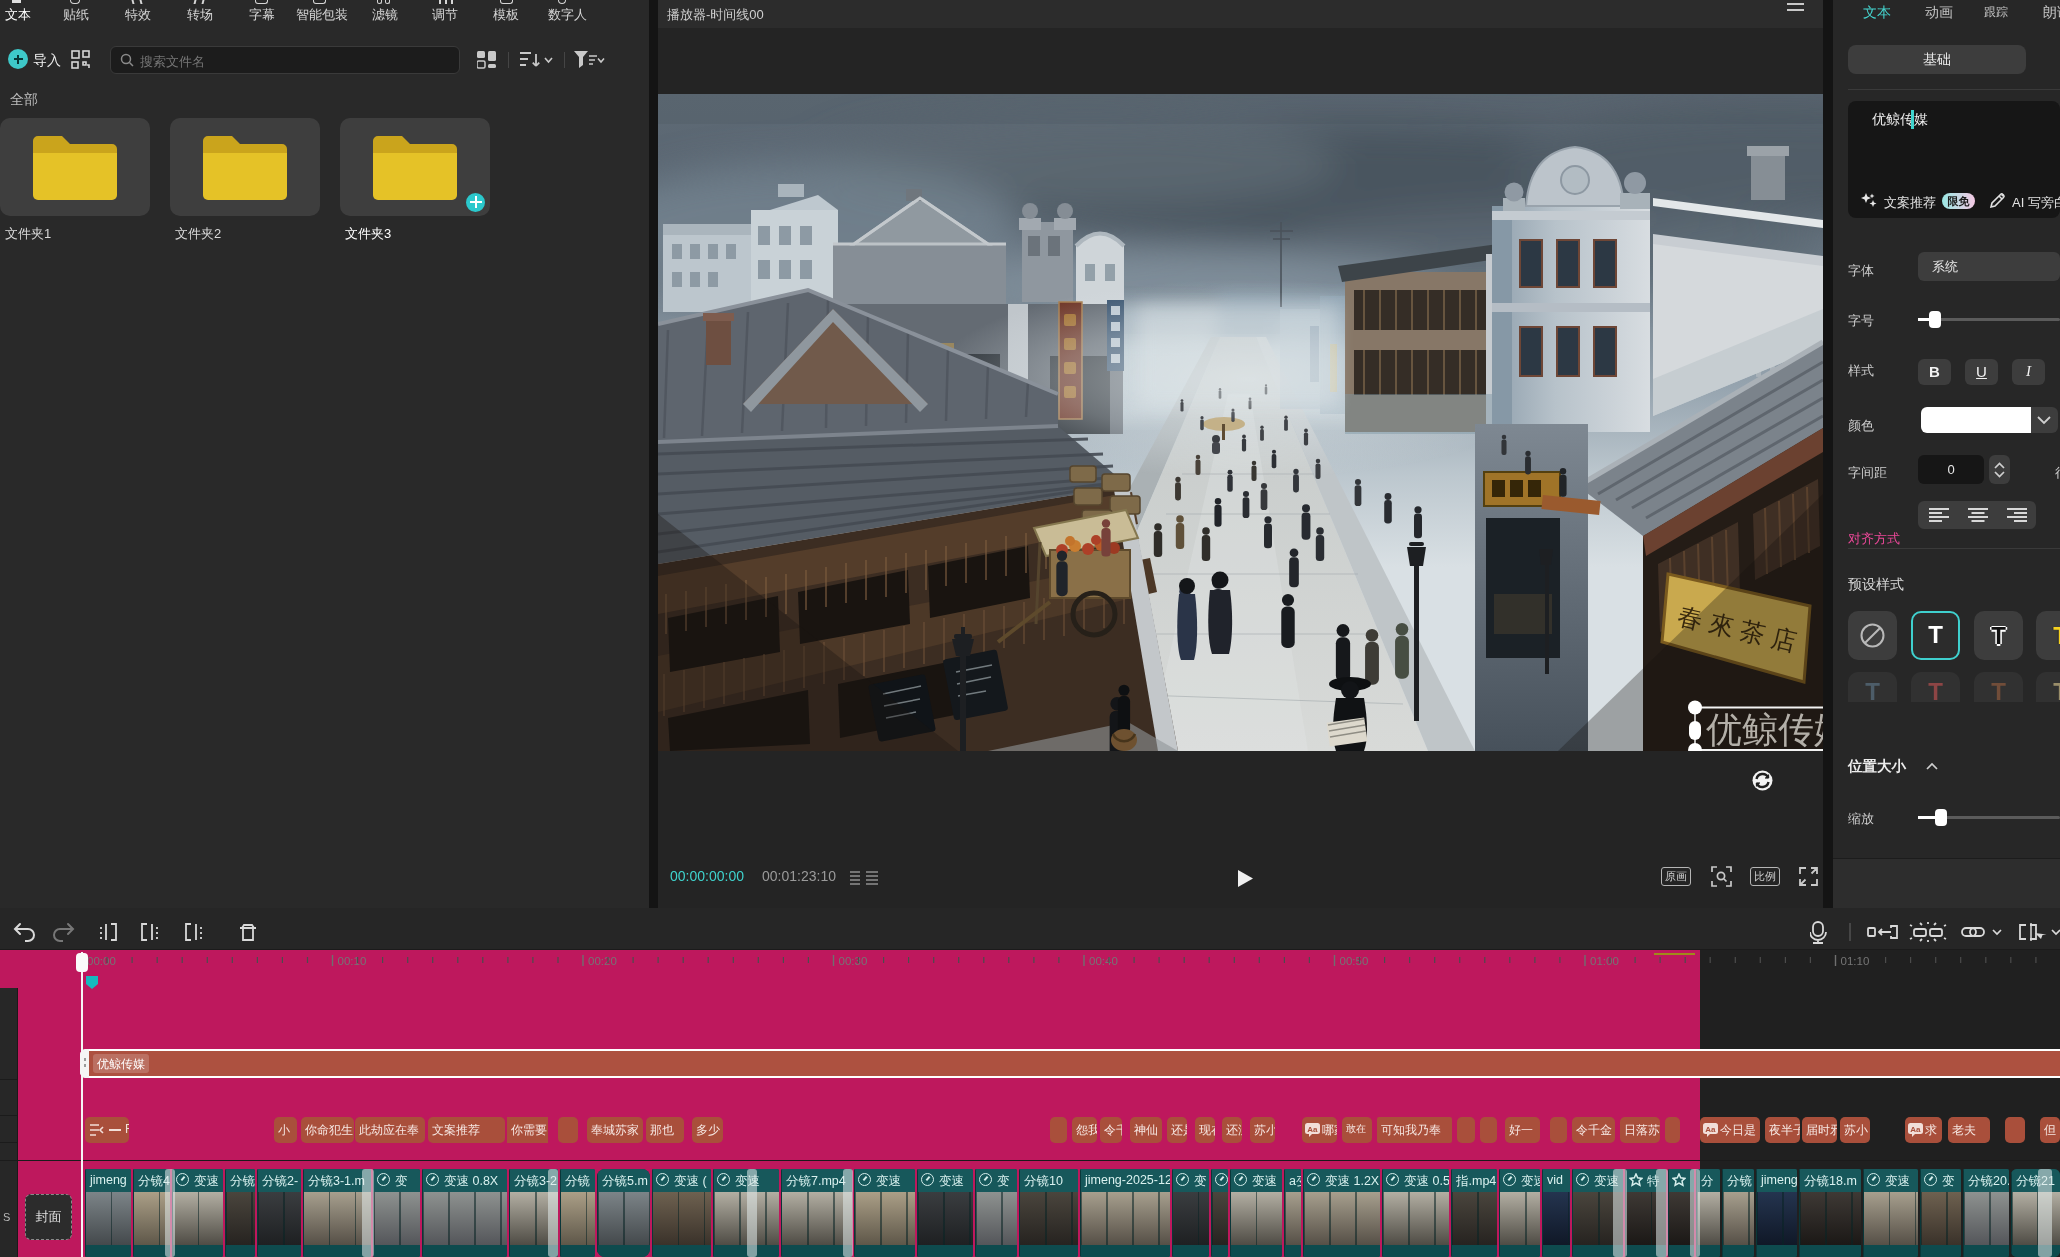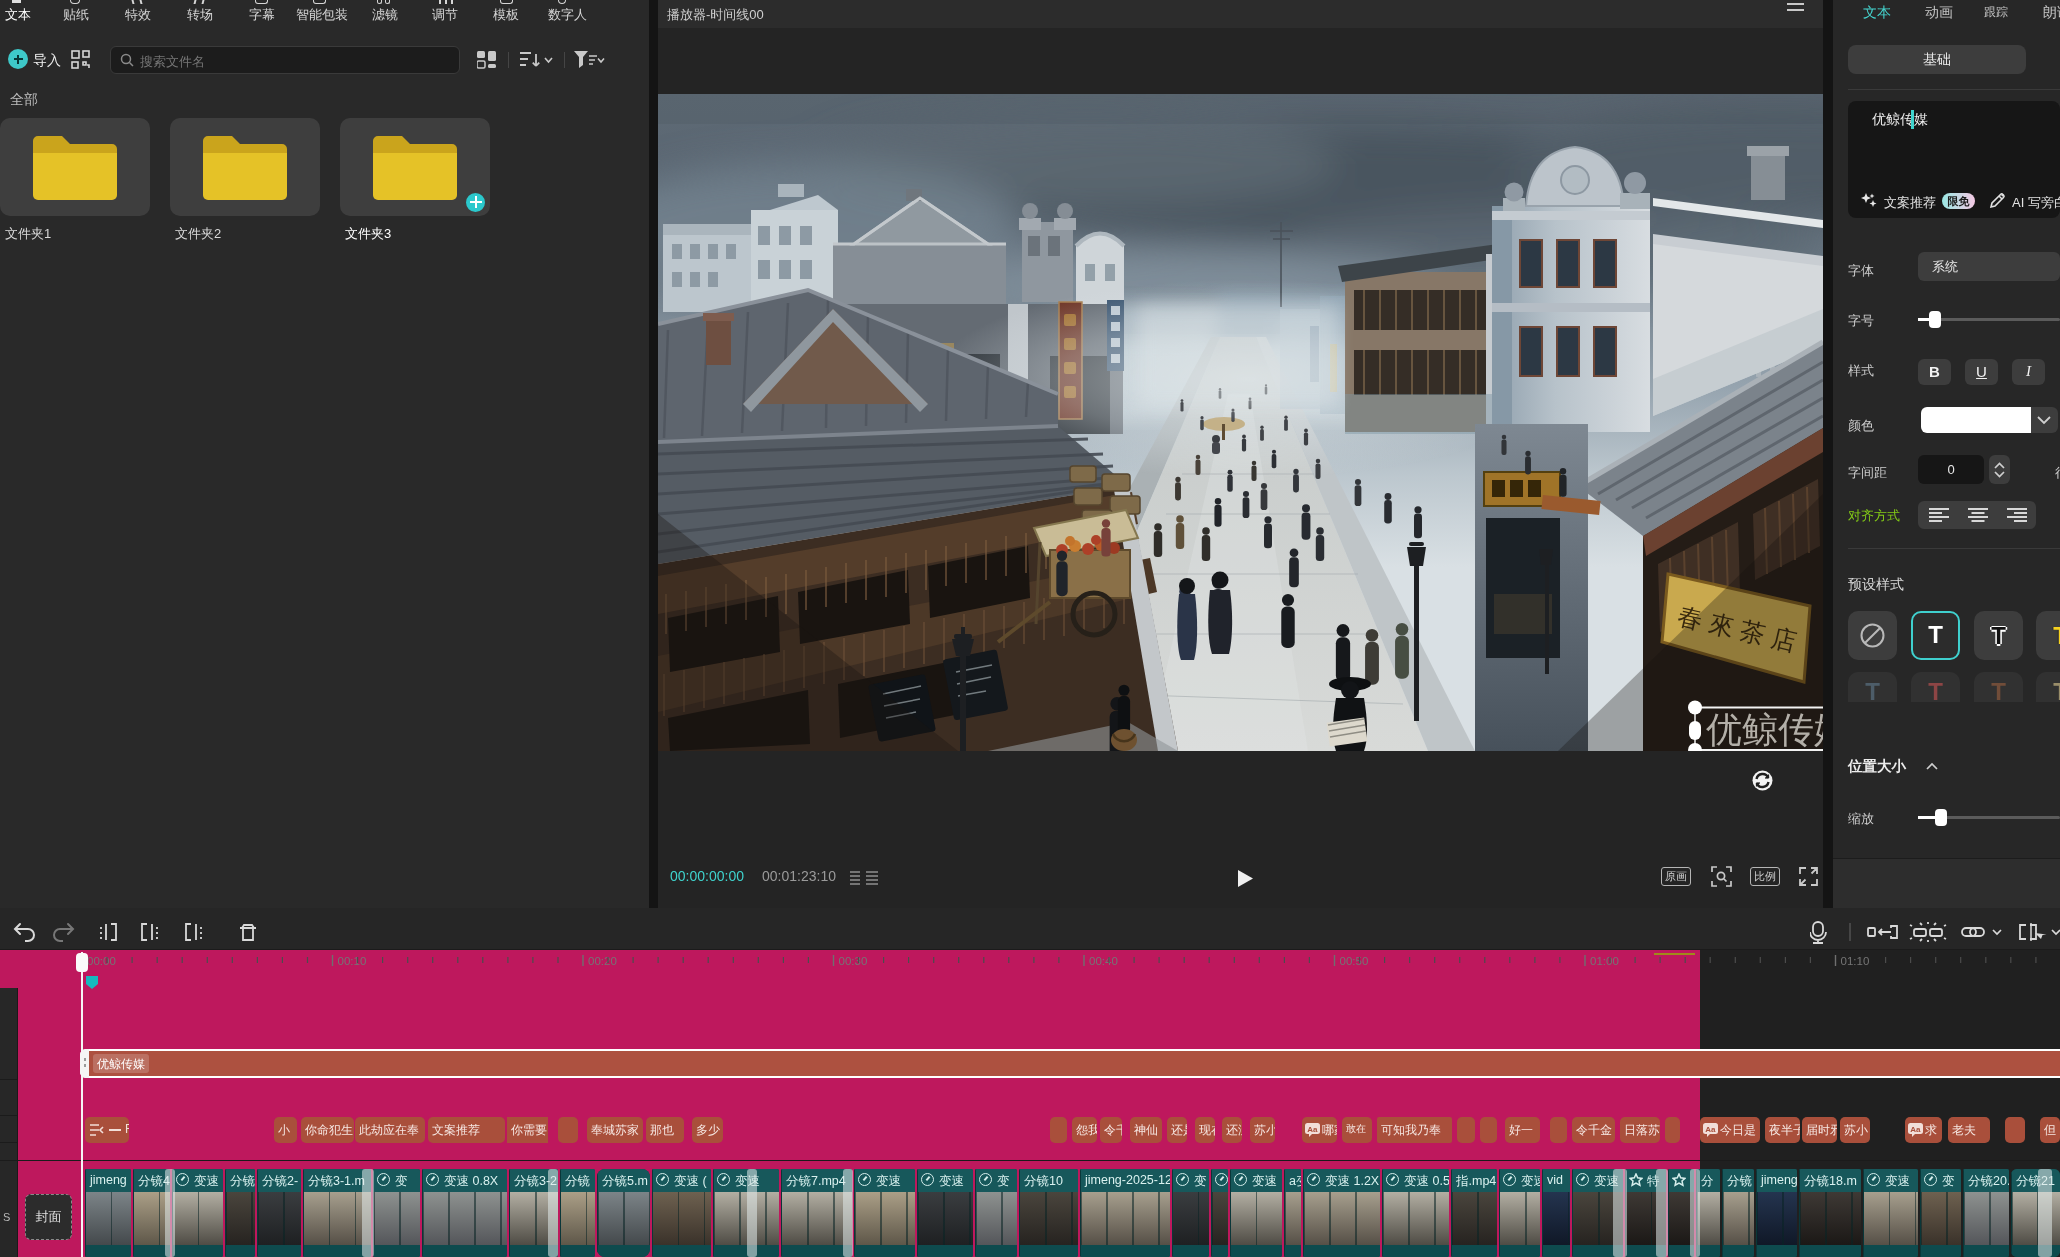--- a/index.html
+++ b/index.html
@@ -614,21 +614,21 @@
   <svg class="abs" style="left:204px;top:416px" width="14" height="9">
       <path d="M1 1l6 6 6-6" fill="none" stroke="#cfcfcf" stroke-width="1.8"></path>
     </svg>
   <div class="lbl" style="left:15px;top:464px;color:#cdcdcd">字间距</div>
   <div class="abs" style="left:85px;top:455px;width:66px;height:29px;background:#161616;border-radius:6px;color:#e8e8e8;font-size:13px;text-align:center;line-height:29px">0</div>
   <div class="abs" style="left:156px;top:455px;width:21px;height:29px;background:#3d3d3d;border-radius:6px"></div>
   <svg class="abs" style="left:160px;top:462px" width="13" height="16">
       <path d="M2 6l4.5-4.5L11 6M2 10l4.5 4.5L11 10" fill="none" stroke="#d0d0d0" stroke-width="1.7"></path>
     </svg>
   <div class="lbl" style="left:222px;top:464px;color:#cdcdcd">行</div>
-  <div class="lbl" style="left:15px;top:507px;color:#84cc16">对齐方式</div>
+  <div class="lbl" style="left:15px;top:530px;color:#ec4899">对齐方式</div>
   <div class="abs" style="left:85px;top:501px;width:118px;height:28px;background:#3d3d3d;border-radius:6px"></div>
   <svg class="abs" style="left:96px;top:508px" width="22" height="14" stroke="#d8d8d8" stroke-width="1.8">
       <path d="M0 1h20M0 5h13M0 9h20M0 13h13"></path>
     </svg>
   <svg class="abs" style="left:135px;top:508px" width="22" height="14" stroke="#d8d8d8" stroke-width="1.8">
       <path d="M0 1h20M3.5 5h13M0 9h20M3.5 13h13"></path>
     </svg>
   <svg class="abs" style="left:174px;top:508px" width="22" height="14" stroke="#d8d8d8" stroke-width="1.8">
       <path d="M0 1h20M7 5h13M0 9h20M7 13h13"></path>
     </svg>

